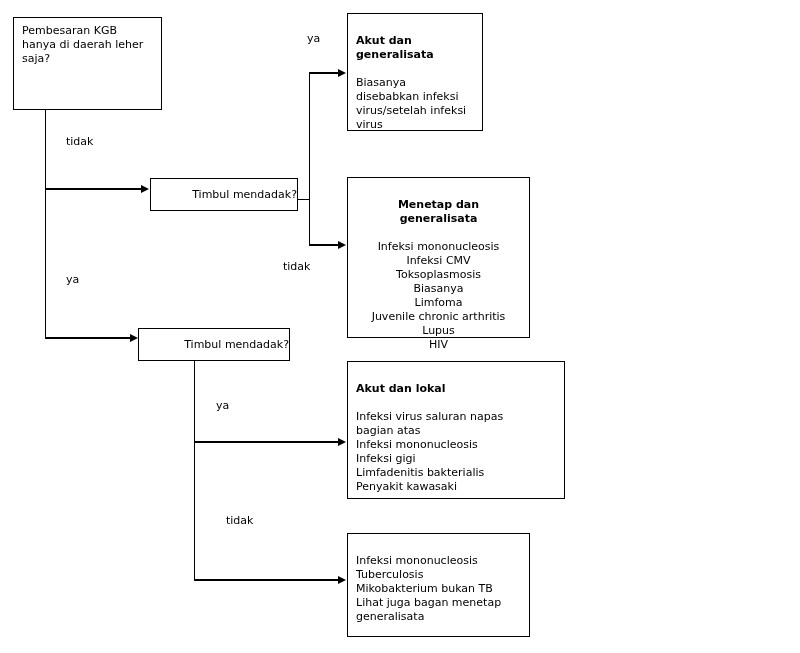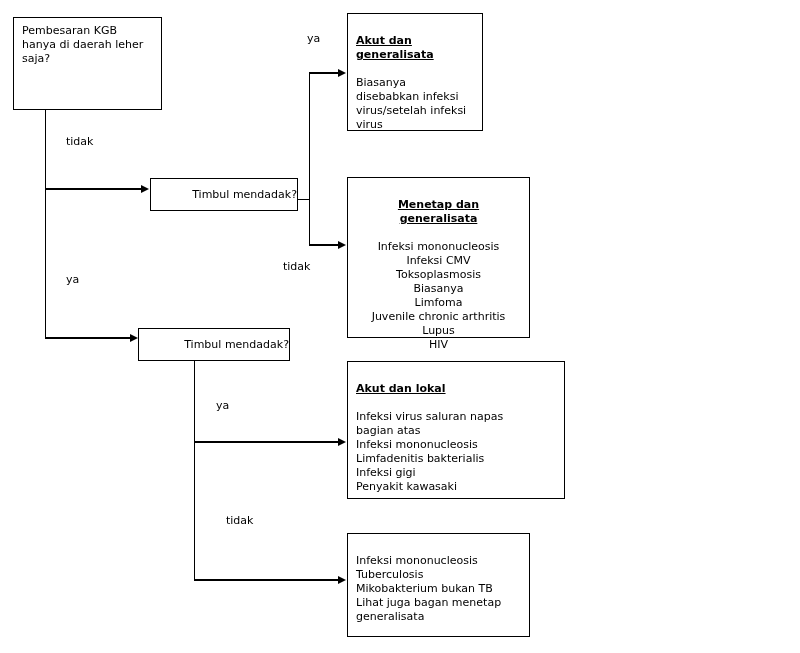--- a/index.html
+++ b/index.html
@@ -17,21 +17,21 @@
     position: absolute;
     border: 1px solid #000000;
     background: #ffffff;
     box-sizing: border-box;
     line-height: 14px;
     white-space: pre-line;
   }
   .question { padding: 6px 8px; }
   .decision { display: flex; align-items: center; padding-left: 10px; justify-content: flex-end; }
   .outcome  { padding: 6px 8px; }
-  .outcome .box-title { font-weight: bold; white-space: pre-line; text-decoration: underline; }
+  .outcome .box-title { font-weight: bold; white-space: pre-line; }
   .box-line { white-space: pre-line; }
   .label {
     position: absolute;
     font-weight: normal;
     line-height: 12px;
   }
   .hline, .vline { position: absolute; background: #000000; }
   .arrowhead {
     position: absolute;
     width: 0; height: 0;
@@ -68,21 +68,21 @@
 
   <div class="node outcome" style="left:347px; top:177px; width:183px; height:161px;text-align:center;">
     <div class="box-title">Menetap dan
 generalisata</div>
     <div><div class="box-line">Infeksi mononucleosis</div><div class="box-line">Infeksi CMV</div><div class="box-line">Toksoplasmosis</div><div class="box-line">Biasanya</div><div class="box-line">Limfoma</div><div class="box-line">Juvenile chronic arthritis</div><div class="box-line">Lupus</div><div class="box-line">HIV</div></div>
   </div>
 
   <div class="node outcome" style="left:347px; top:361px; width:218px; height:138px;">
     <div class="box-title">Akut dan lokal</div>
     <div><div class="box-line">Infeksi virus saluran napas
-bagian atas</div><div class="box-line">Infeksi mononucleosis</div><div class="box-line">Limfadenitis bakterialis</div><div class="box-line">Infeksi gigi</div><div class="box-line">Penyakit kawasaki</div></div>
+bagian atas</div><div class="box-line">Infeksi mononucleosis</div><div class="box-line">Infeksi gigi</div><div class="box-line">Limfadenitis bakterialis</div><div class="box-line">Penyakit kawasaki</div></div>
   </div>
 
   <div class="node outcome" style="left:347px; top:533px; width:183px; height:104px;">
     <div><div class="box-line">Infeksi mononucleosis</div><div class="box-line">Tuberculosis</div><div class="box-line">Mikobakterium bukan TB</div><div class="box-line">Lihat juga bagan menetap
 generalisata</div></div>
   </div>
 
   <div class="label" style="left:66px; top:136px;">tidak</div>
   <div class="label" style="left:66px; top:274px;">ya</div>
   <div class="label" style="left:307px; top:33px;">ya</div>

